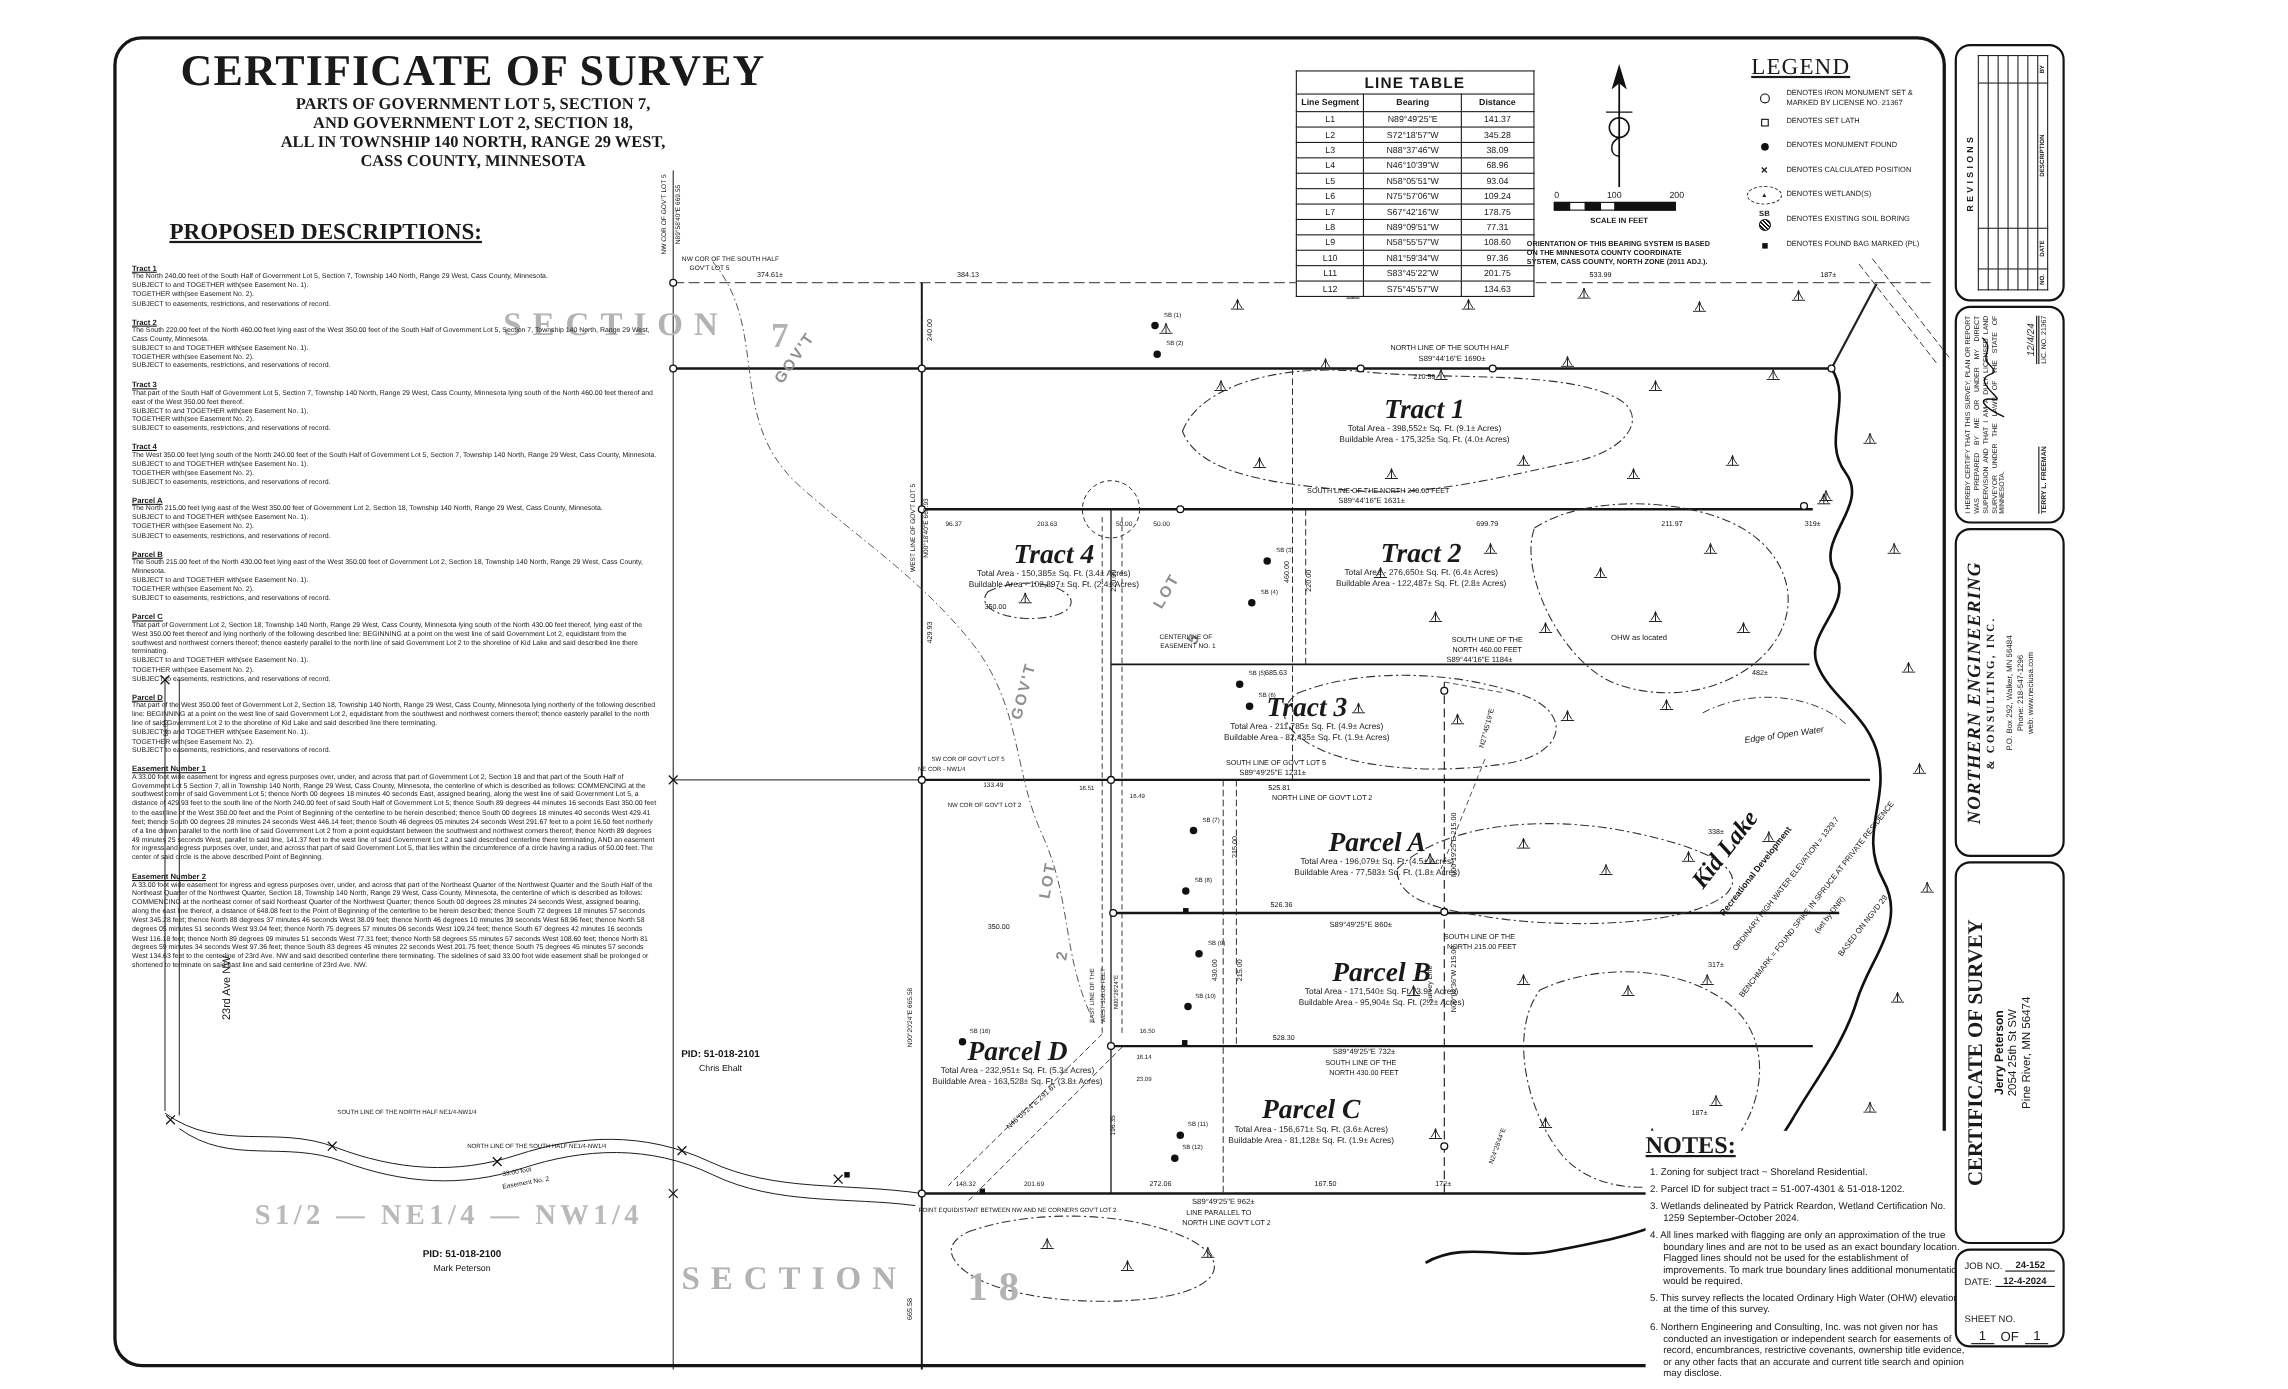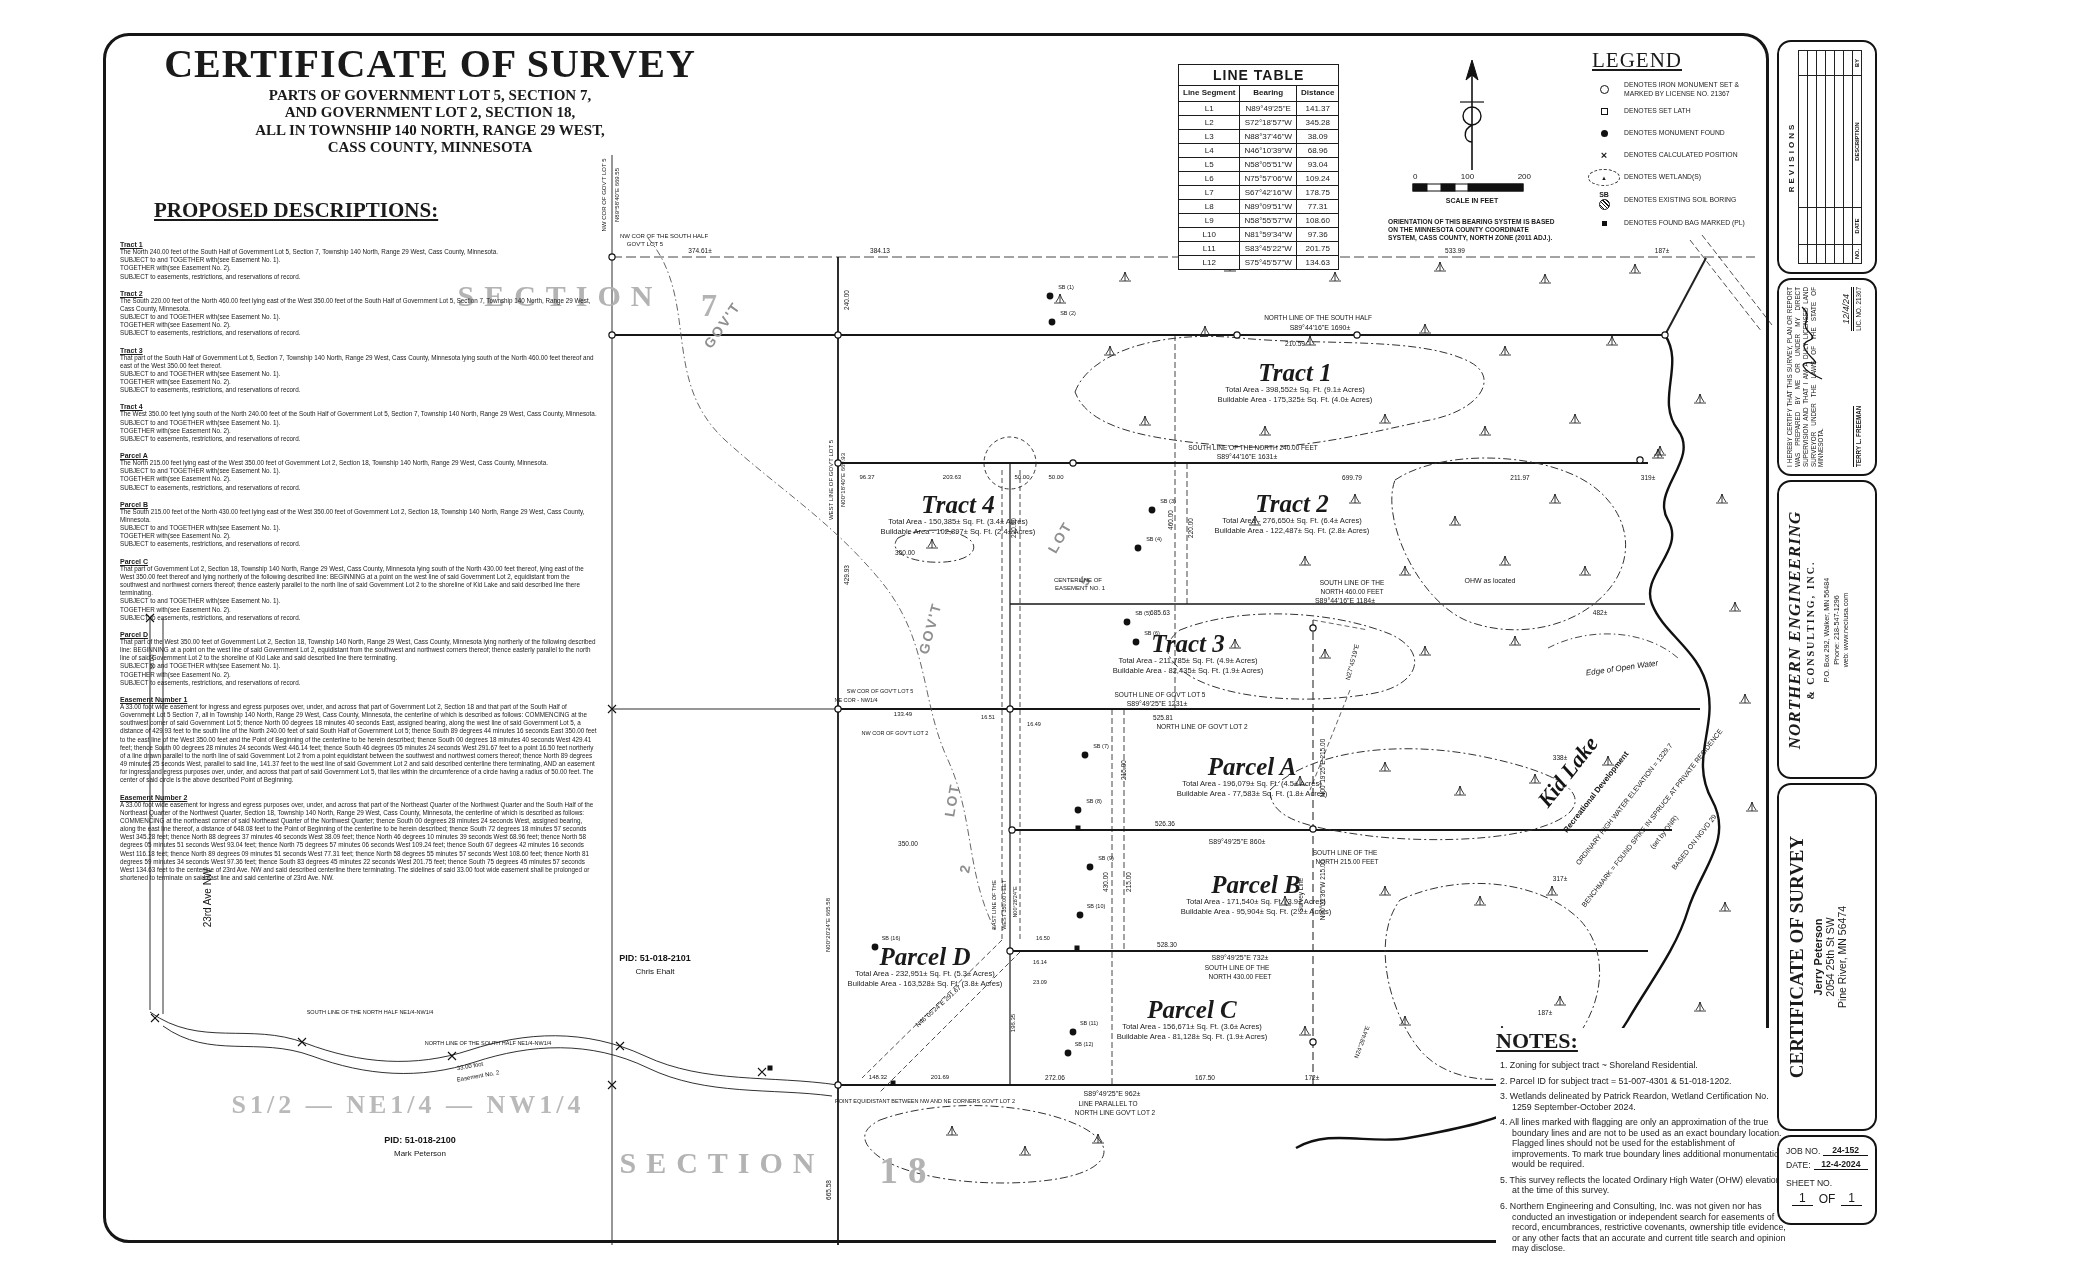--- a/index.html
+++ b/index.html
@@ -13,21 +13,21 @@
 
   
   .descwrap{position:absolute;left:120px;top:182px;width:478px;z-index:6;}
   .desc-title{font-family:"Liberation Serif",serif;font-size:21px;font-weight:bold;text-decoration:underline;margin:16px 0 18px 34px;}
   .desc-block{margin-bottom:9px;}
   .desc-h{font-size:7px;font-weight:bold;text-decoration:underline;}
   .desc-l{font-size:6.3px;line-height:1.3;}
 
   
   .linetable{position:absolute;left:1178px;top:64px;z-index:7;background:#fff;border-collapse:collapse;}
-  .linetable th,.linetable td{border:1.2px solid #1c1c1c;text-align:center;padding:1px 4px;}
+  .linetable th,.linetable td{border:1.2px solid #1c1c1c;text-align:center;padding:1px 20px;}
   .linetable .cap{font-size:14px;font-weight:bold;letter-spacing:1px;padding:2px;}
   .linetable .hd{font-size:8px;font-weight:bold;line-height:1.1;padding:3px 4px;}
   .linetable td{font-size:8px;height:11px;}
 
   
   .compass{position:absolute;left:1388px;top:58px;width:168px;z-index:7;text-align:center;}
   .scalelabels{display:flex;justify-content:space-between;width:118px;margin:0 auto;font-size:8px;}
   .scalecap{font-size:7px;font-weight:bold;margin-top:2px;}
   .orient{font-size:6.6px;text-align:left;margin-top:14px;line-height:1.25;font-weight:bold;}
 
@@ -90,21 +90,21 @@
   .firm2{font-family:"Liberation Serif",serif;font-weight:bold;font-size:10px;letter-spacing:2px;margin-top:2px;}
   .firm-ad{font-size:7.2px;margin-top:6px;line-height:1.35;}
   .client-in{width:330px;height:82px;text-align:center;}
   .client-t{font-family:"Liberation Serif",serif;font-weight:bold;font-size:19px;white-space:nowrap;}
   .client-n{font-size:11px;font-weight:bold;margin-top:4px;}
   .client-a{font-size:10.5px;}
   .job-in{padding:8px 7px 0 7px;font-size:8.6px;}
   .jobrow{display:flex;align-items:flex-end;margin-bottom:3px;}
   .jobrow b{font-weight:normal;}
   .jobval{flex:1;text-align:center;border-bottom:1px solid #111;font-weight:bold;margin-left:3px;}
-  .sheetno{margin-top:8px;}
+  .sheetno{margin-top:24px;}
   .ofrow{display:flex;justify-content:center;gap:6px;font-size:12px;margin-top:3px;align-items:flex-end;}
   .ofrow .u{border-bottom:1.4px solid #111;padding:0 7px;}
 </style>
 </head>
 <body>
 
 <div class="page">
   <div class="sheet"></div>
 
   <svg class="draw" viewBox="0 0 2080 1263" xmlns="http://www.w3.org/2000/svg">

